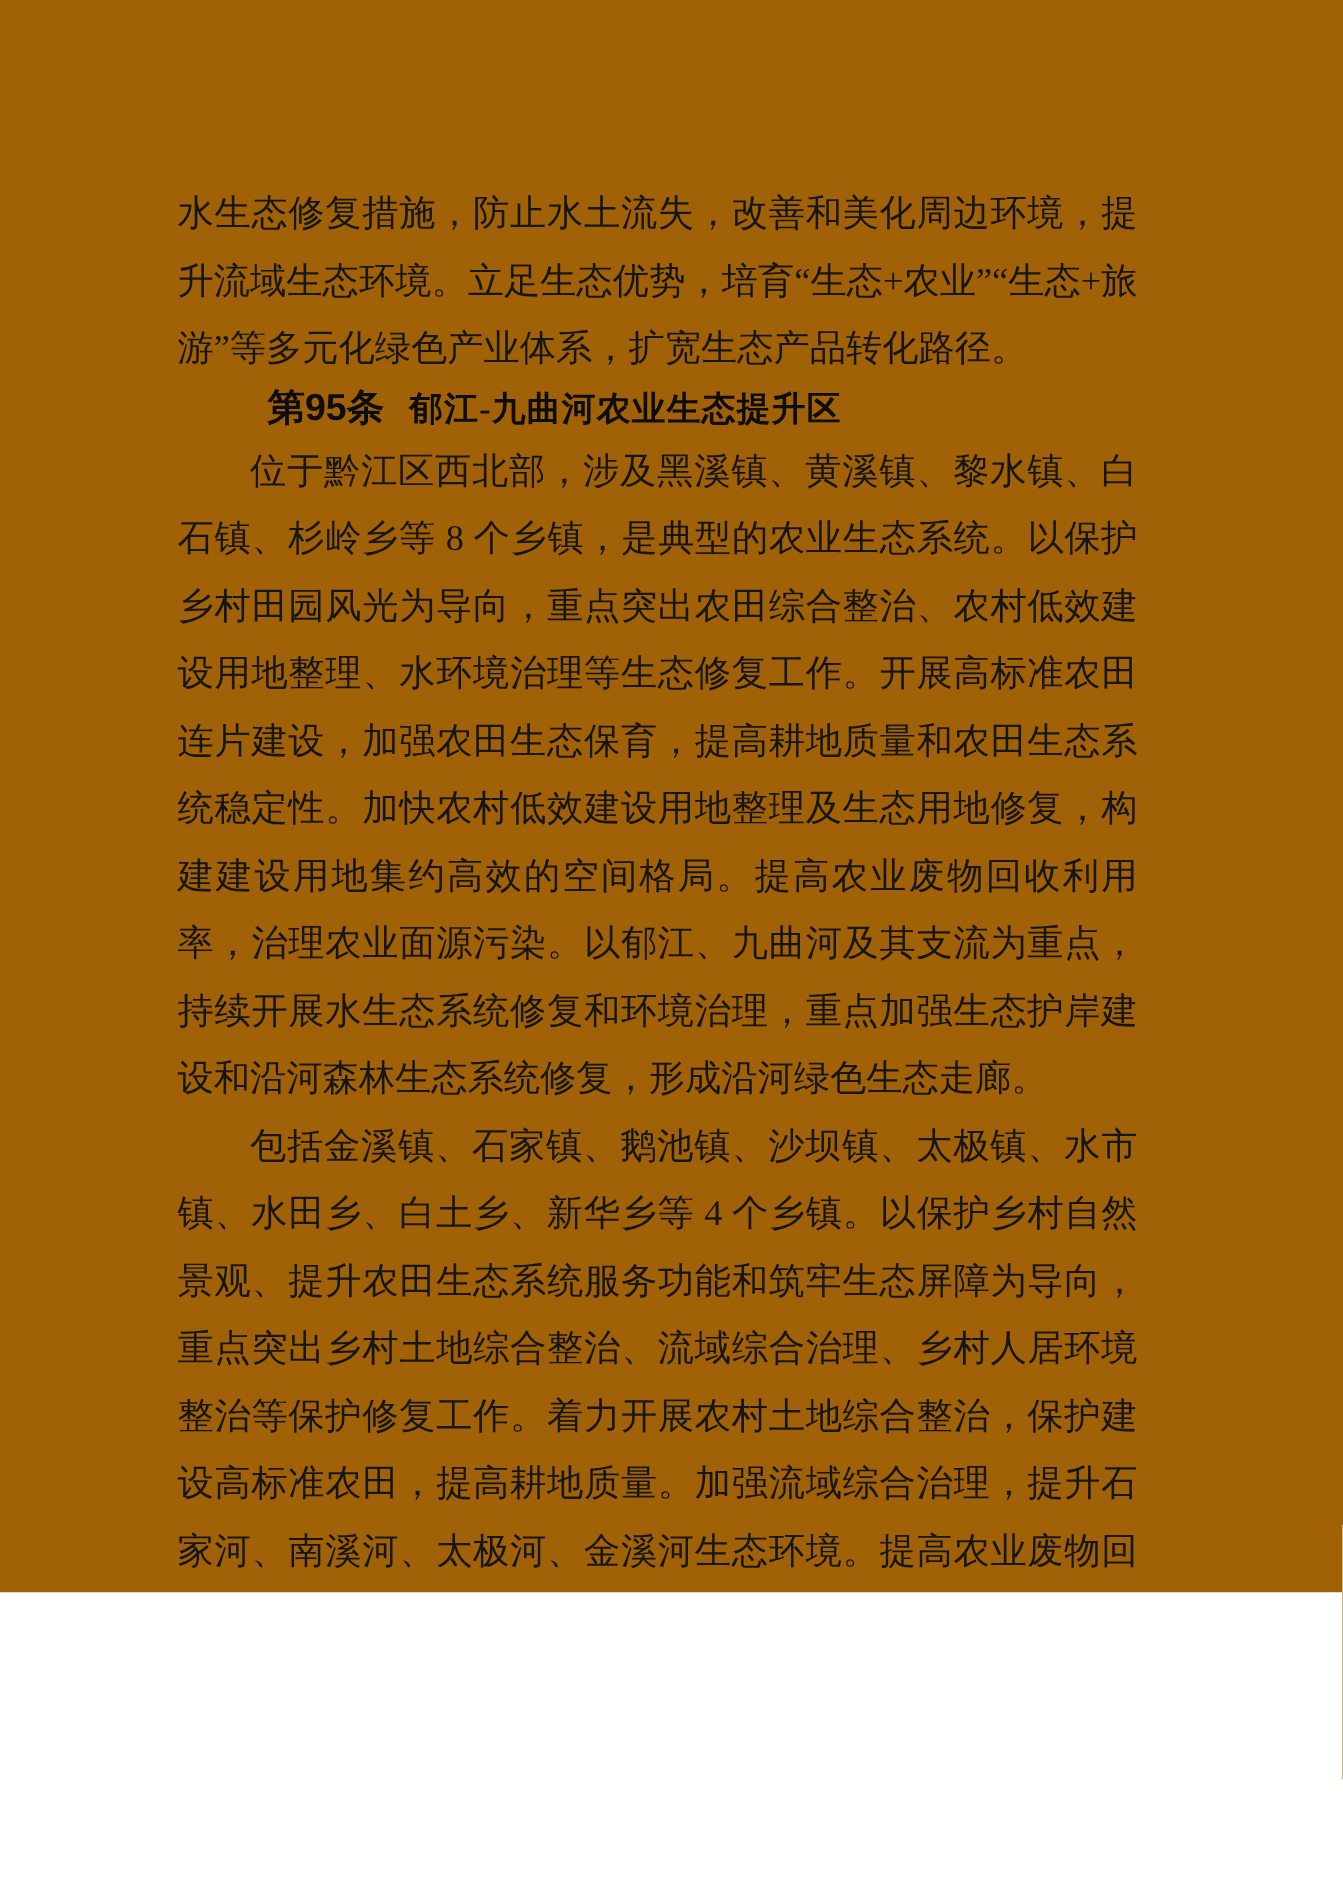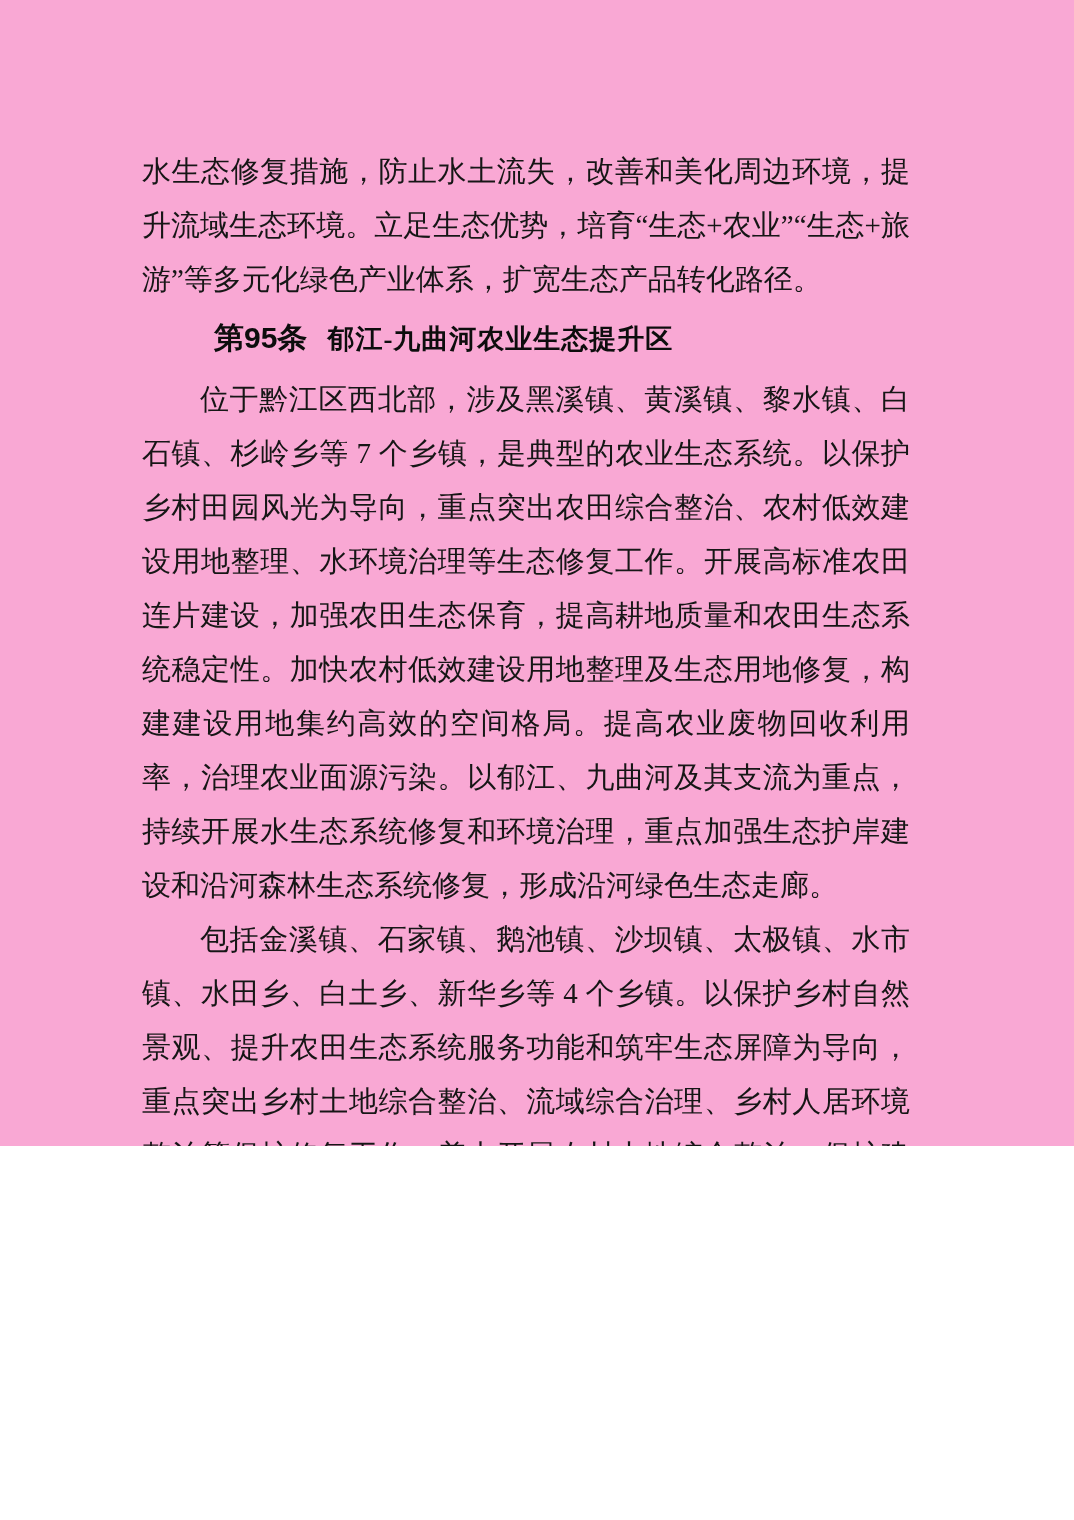--- a/index.html
+++ b/index.html
@@ -3,22 +3,22 @@
 <meta charset="utf-8">
 <style>
   html, body {
     margin: 0;
     padding: 0;
     background: #ffffff;
   }
   .page {
     position: relative;
     width: 1074px;
-    height: 1146px;
-    background: #f9a8d4;
+    height: 1274px;
+    background: #a16207;
     overflow: hidden;
   }
   .content {
     position: absolute;
     left: 142px;
     top: 144px;
     width: 768px;
   }
   .body-para {
     margin: 0;
@@ -32,21 +32,21 @@
   }
   .indent {
     text-indent: 2em;
   }
   .no-indent {
     text-indent: 0;
   }
   .article-heading {
     margin: 0;
     padding-left: 72px; 
-    line-height: 64px;
+    line-height: 42px;
     white-space: nowrap;
   }
   .article-number {
     font-family: "Liberation Sans", "DejaVu Sans", sans-serif;
     font-size: 30px;
     font-weight: 700;
     color: #0d0d0d;
   }
   .article-title {
     font-family: "Liberation Serif", "DejaVu Serif", serif;
@@ -74,21 +74,21 @@
 <div class="page">
   <div class="content">
 
     <p class="body-para no-indent">水生态修复措施，防止水土流失，改善和美化周边环境，提升流域生态环境。立足生态优势，培育“生态+农业”“生态+旅游”等多元化绿色产业体系，扩宽生态产品转化路径。</p>
 
     <h2 class="article-heading">
       <span class="article-number">第95条</span>
       <span class="article-title">郁江-九曲河农业生态提升区</span>
     </h2>
 
-    <p class="body-para indent">位于黔江区西北部，涉及黑溪镇、黄溪镇、黎水镇、白石镇、杉岭乡等 7 个乡镇，是典型的农业生态系统。以保护乡村田园风光为导向，重点突出农田综合整治、农村低效建设用地整理、水环境治理等生态修复工作。开展高标准农田连片建设，加强农田生态保育，提高耕地质量和农田生态系统稳定性。加快农村低效建设用地整理及生态用地修复，构建建设用地集约高效的空间格局。提高农业废物回收利用率，治理农业面源污染。以郁江、九曲河及其支流为重点，持续开展水生态系统修复和环境治理，重点加强生态护岸建设和沿河森林生态系统修复，形成沿河绿色生态走廊。</p>
+    <p class="body-para indent">位于黔江区西北部，涉及黑溪镇、黄溪镇、黎水镇、白石镇、杉岭乡等 8 个乡镇，是典型的农业生态系统。以保护乡村田园风光为导向，重点突出农田综合整治、农村低效建设用地整理、水环境治理等生态修复工作。开展高标准农田连片建设，加强农田生态保育，提高耕地质量和农田生态系统稳定性。加快农村低效建设用地整理及生态用地修复，构建建设用地集约高效的空间格局。提高农业废物回收利用率，治理农业面源污染。以郁江、九曲河及其支流为重点，持续开展水生态系统修复和环境治理，重点加强生态护岸建设和沿河森林生态系统修复，形成沿河绿色生态走廊。</p>
 
 
     <p class="body-para indent">包括金溪镇、石家镇、鹅池镇、沙坝镇、太极镇、水市镇、水田乡、白土乡、新华乡等 4 个乡镇。以保护乡村自然景观、提升农田生态系统服务功能和筑牢生态屏障为导向，重点突出乡村土地综合整治、流域综合治理、乡村人居环境整治等保护修复工作。着力开展农村土地综合整治，保护建设高标准农田，提高耕地质量。加强流域综合治理，提升石家河、南溪河、太极河、金溪河生态环境。提高农业废物回收利用率，治理农业面源污染。加强道路沿线绿化、防护隔</p>
 
   </div>
 
   <div class="page-number">74</div>
 </div>
 
 </body></html>

